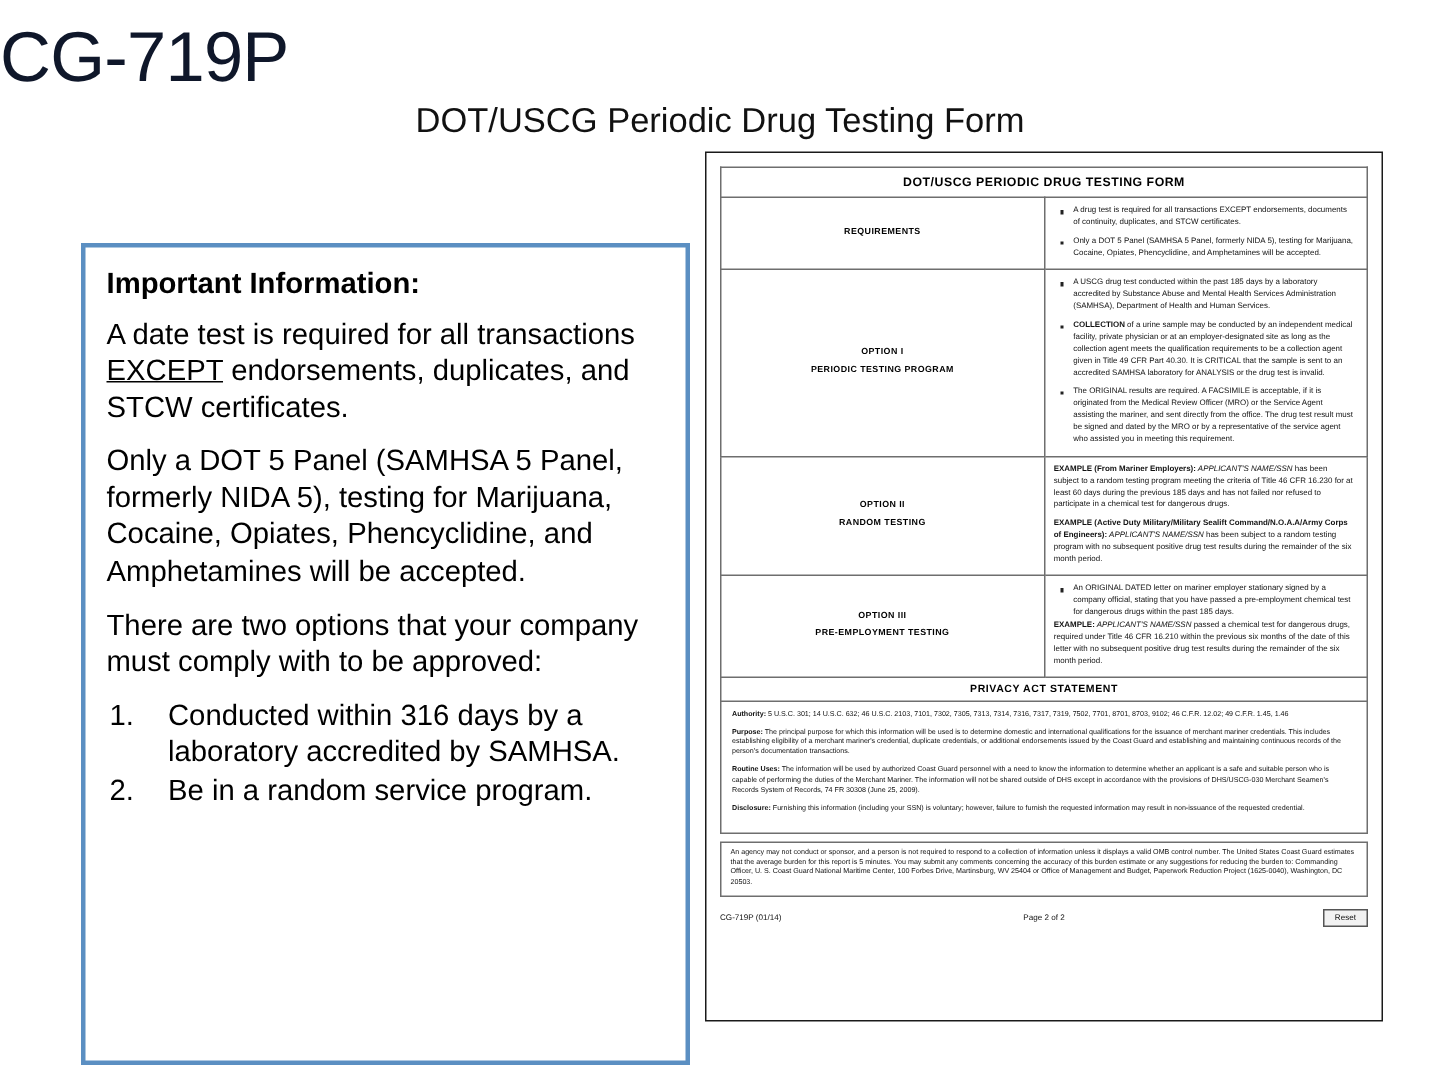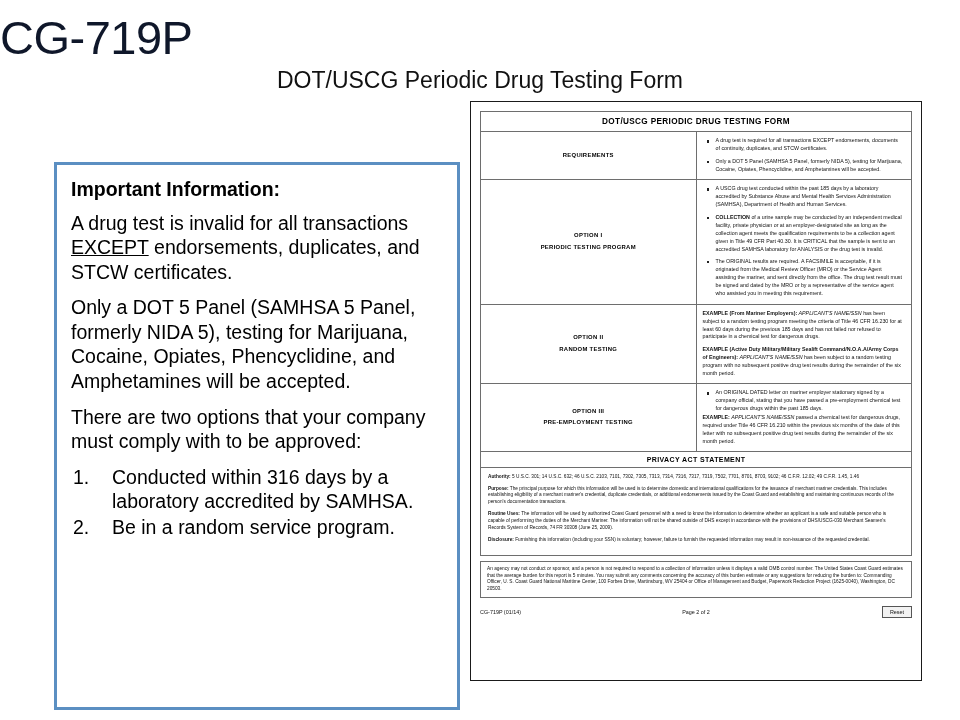--- a/index.html
+++ b/index.html
@@ -229,21 +229,21 @@
 <div>
   <div class="slide-title">CG-719P</div>
   <div class="slide-subtitle">DOT/USCG Periodic Drug Testing Form</div>
 </div>
 
 <div class="body-area">
 
   <div class="info-panel">
     <div class="info-heading">Important Information:</div>
 
-    <p class="info-para"><span>A drug test is invalid for all transactions </span><u>EXCEPT</u><span> endorsements, duplicates, and STCW certificates.</span></p>
+    <p class="info-para"><span>A date test is required for all transactions </span><u>EXCEPT</u><span> endorsements, duplicates, and STCW certificates.</span></p>
 
     <p class="info-para">Only a DOT 5 Panel (SAMHSA 5 Panel, formerly NIDA 5), testing for Marijuana, Cocaine, Opiates, Phencyclidine, and Amphetamines will be accepted.</p>
 
     <p class="info-para">There are two options that your company must comply with to be approved:</p>
 
     <ol class="info-list">
       <li>
         <span class="num">1.</span><span>Conducted within 316 days by a laboratory accredited by SAMHSA.</span>
       </li>
       <li>

